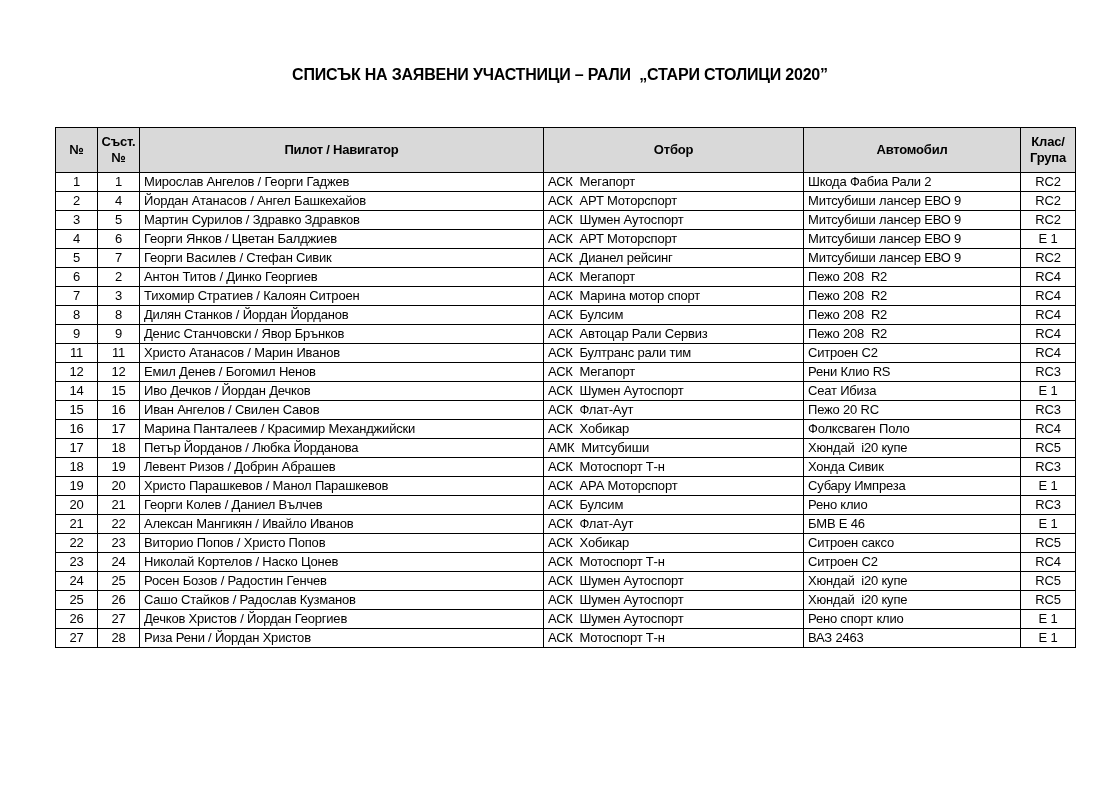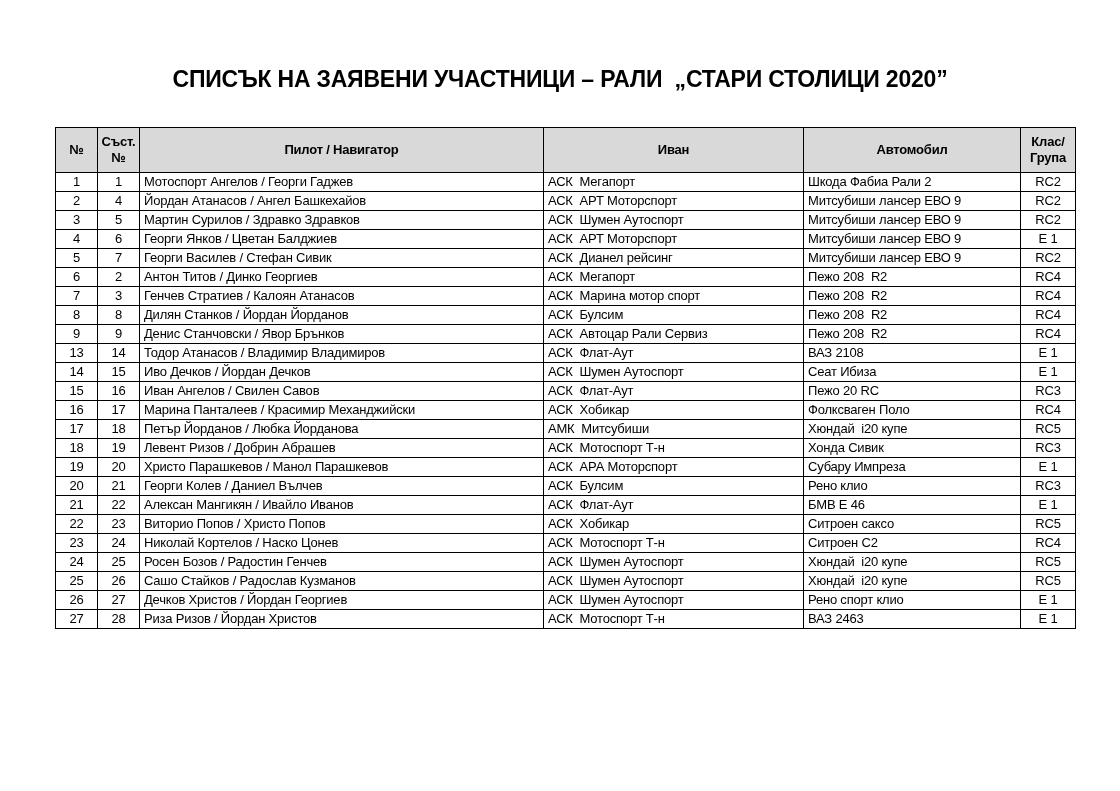--- a/index.html
+++ b/index.html
@@ -12,21 +12,21 @@
   }
   .page {
     position: relative;
     width: 1120px;
     height: 791px;
     overflow: hidden;
   }
   .title {
     margin-top: 66px;
     text-align: center;
-    font-size: 23px;
+    font-size: 16px;
     font-weight: 700;
     letter-spacing: -0.2px;
     white-space: pre;
     color: #000000;
   }
   table.participants {
     position: absolute;
     left: 55px;
     top: 127px;
     width: 1020px;
@@ -80,31 +80,31 @@
       <col class="w-team">
         <col class="w-car">
         <col class="w-class">
     </colgroup>
     <thead>
       <tr>
         <th>№</th>
         <th>Съст.
 №</th>
         <th>Пилот / Навигатор</th>
-        <th>Иван</th>
+        <th>Отбор</th>
         <th>Автомобил</th>
         <th>Клас/
 Група</th>
       </tr>
     </thead>
     <tbody id="table-body">
         <tr>
           <td class="c-num">1</td>
           <td class="c-snum">1</td>
-          <td class="c-crew">Мотоспорт Ангелов / Георги Гаджев</td>
+          <td class="c-crew">Мирослав Ангелов / Георги Гаджев</td>
           <td class="c-team">АСК  Мегапорт</td>
           <td class="c-car">Шкода Фабиа Рали 2</td>
           <td class="c-class">RC2</td>
         </tr>
         <tr>
           <td class="c-num">2</td>
           <td class="c-snum">4</td>
           <td class="c-crew">Йордан Атанасов / Ангел Башкехайов</td>
           <td class="c-team">АСК  АРТ Моторспорт</td>
           <td class="c-car">Митсубиши лансер ЕВО 9</td>
@@ -138,21 +138,21 @@
           <td class="c-num">6</td>
           <td class="c-snum">2</td>
           <td class="c-crew">Антон Титов / Динко Георгиев</td>
           <td class="c-team">АСК  Мегапорт</td>
           <td class="c-car">Пежо 208  R2</td>
           <td class="c-class">RC4</td>
         </tr>
         <tr>
           <td class="c-num">7</td>
           <td class="c-snum">3</td>
-          <td class="c-crew">Генчев Стратиев / Калоян Атанасов</td>
+          <td class="c-crew">Тихомир Стратиев / Калоян Ситроен</td>
           <td class="c-team">АСК  Марина мотор спорт</td>
           <td class="c-car">Пежо 208  R2</td>
           <td class="c-class">RC4</td>
         </tr>
         <tr>
           <td class="c-num">8</td>
           <td class="c-snum">8</td>
           <td class="c-crew">Дилян Станков / Йордан Йорданов</td>
           <td class="c-team">АСК  Булсим</td>
           <td class="c-car">Пежо 208  R2</td>
@@ -160,26 +160,34 @@
         </tr>
         <tr>
           <td class="c-num">9</td>
           <td class="c-snum">9</td>
           <td class="c-crew">Денис Станчовски / Явор Брънков</td>
           <td class="c-team">АСК  Автоцар Рали Сервиз</td>
           <td class="c-car">Пежо 208  R2</td>
           <td class="c-class">RC4</td>
         </tr>
         <tr>
-          <td class="c-num">13</td>
-          <td class="c-snum">14</td>
-          <td class="c-crew">Тодор Атанасов / Владимир Владимиров</td>
-          <td class="c-team">АСК  Флат-Аут</td>
-          <td class="c-car">ВАЗ 2108</td>
-          <td class="c-class">Е 1</td>
+          <td class="c-num">11</td>
+          <td class="c-snum">11</td>
+          <td class="c-crew">Христо Атанасов / Марин Иванов</td>
+          <td class="c-team">АСК  Бултранс рали тим</td>
+          <td class="c-car">Ситроен С2</td>
+          <td class="c-class">RC4</td>
+        </tr>
+        <tr>
+          <td class="c-num">12</td>
+          <td class="c-snum">12</td>
+          <td class="c-crew">Емил Денев / Богомил Ненов</td>
+          <td class="c-team">АСК  Мегапорт</td>
+          <td class="c-car">Рени Клио RS</td>
+          <td class="c-class">RC3</td>
         </tr>
         <tr>
           <td class="c-num">14</td>
           <td class="c-snum">15</td>
           <td class="c-crew">Иво Дечков / Йордан Дечков</td>
           <td class="c-team">АСК  Шумен Аутоспорт</td>
           <td class="c-car">Сеат Ибиза</td>
           <td class="c-class">Е 1</td>
         </tr>
         <tr>
@@ -274,21 +282,21 @@
           <td class="c-num">26</td>
           <td class="c-snum">27</td>
           <td class="c-crew">Дечков Христов / Йордан Георгиев</td>
           <td class="c-team">АСК  Шумен Аутоспорт</td>
           <td class="c-car">Рено спорт клио</td>
           <td class="c-class">Е 1</td>
         </tr>
         <tr>
           <td class="c-num">27</td>
           <td class="c-snum">28</td>
-          <td class="c-crew">Риза Ризов / Йордан Христов</td>
+          <td class="c-crew">Риза Рени / Йордан Христов</td>
           <td class="c-team">АСК  Мотоспорт Т-н</td>
           <td class="c-car">ВАЗ 2463</td>
           <td class="c-class">Е 1</td>
         </tr>
       </tbody>
   </table>
 
 </div>
 
 </body></html>

